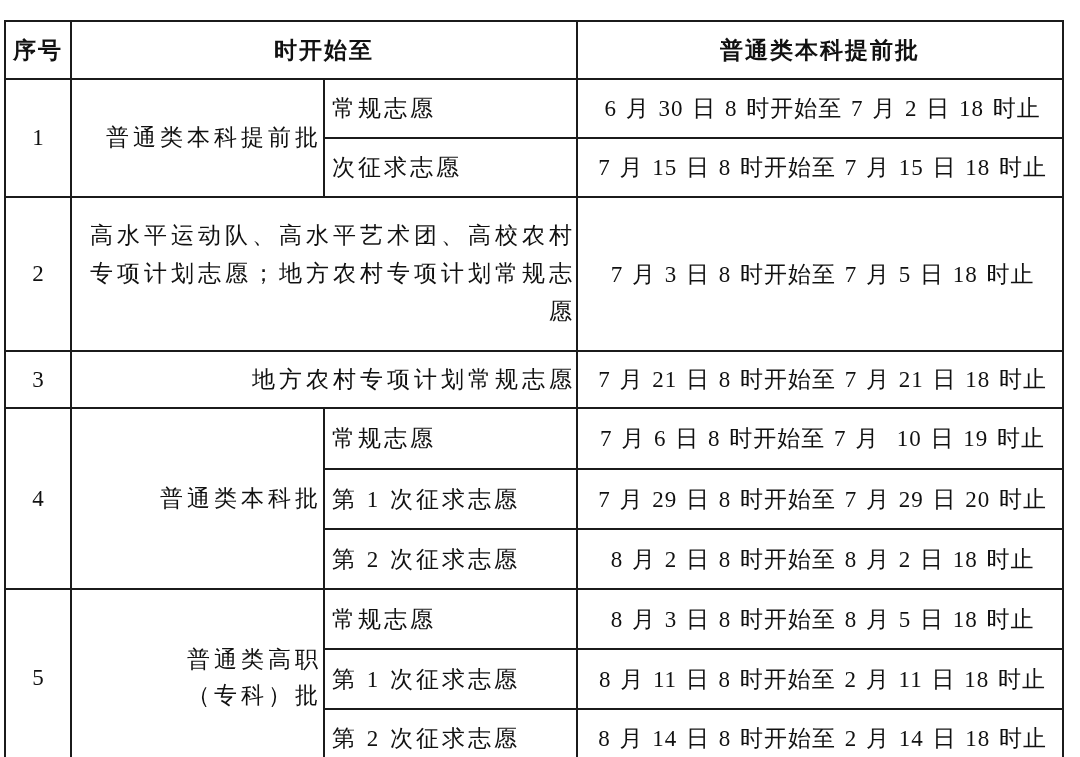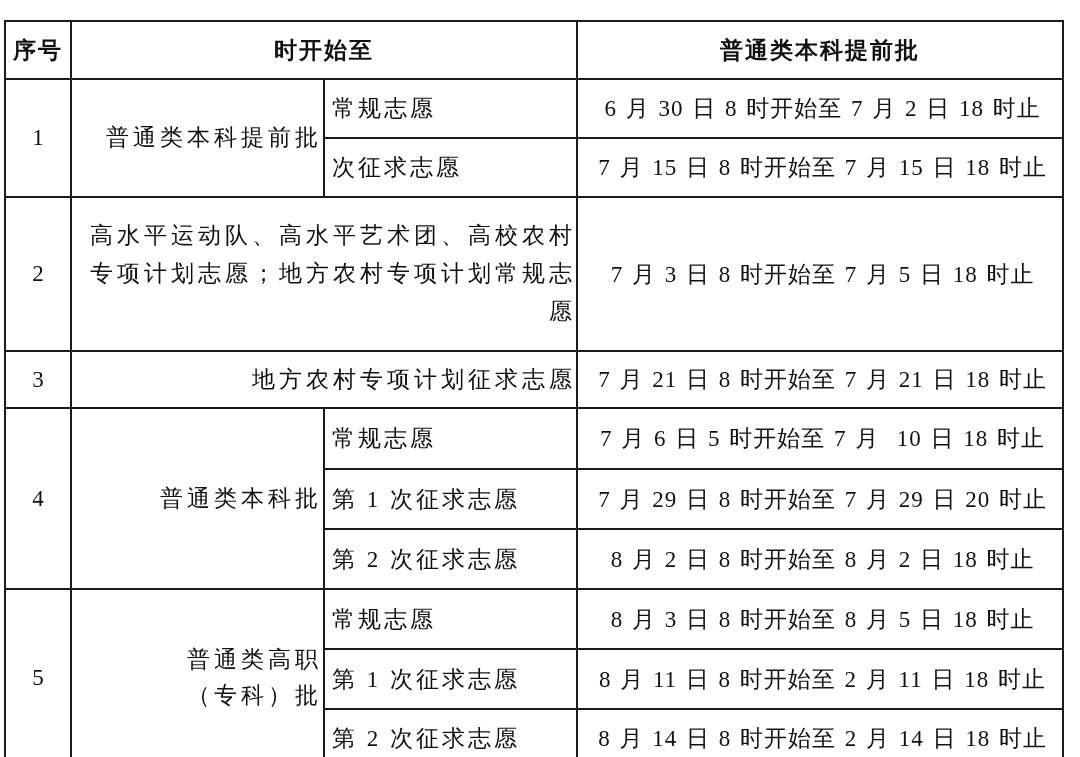--- a/index.html
+++ b/index.html
@@ -104,29 +104,29 @@
   </tr>
 
   <tr class="h-tall">
     <td class="c-num">2</td>
     <td class="c-wide" colspan="2">高水平运动队、高水平艺术团、高校农村专项计划志愿；地方农村专项计划常规志愿</td>
     <td class="c-time">7 月 3 日 8 时开始至 7 月 5 日 18 时止</td>
   </tr>
 
   <tr class="h-s">
     <td class="c-num">3</td>
-    <td class="c-wide" colspan="2">地方农村专项计划征求志愿</td>
+    <td class="c-wide" colspan="2">地方农村专项计划常规志愿</td>
     <td class="c-time">7 月 21 日 8 时开始至 7 月 21 日 18 时止</td>
   </tr>
 
   <tr class="h-m1">
     <td class="c-num" rowspan="3">4</td>
     <td class="c-main" rowspan="3">普通类本科批</td>
     <td class="c-sub">常规志愿</td>
-    <td class="c-time">7 月 6 日 5 时开始至 7 月  10 日 18 时止</td>
+    <td class="c-time">7 月 6 日 8 时开始至 7 月  10 日 19 时止</td>
   </tr>
   <tr class="h-m">
     <td class="c-sub">第 1 次征求志愿</td>
     <td class="c-time">7 月 29 日 8 时开始至 7 月 29 日 20 时止</td>
   </tr>
   <tr class="h-m">
     <td class="c-sub">第 2 次征求志愿</td>
     <td class="c-time">8 月 2 日 8 时开始至 8 月 2 日 18 时止</td>
   </tr>
 

